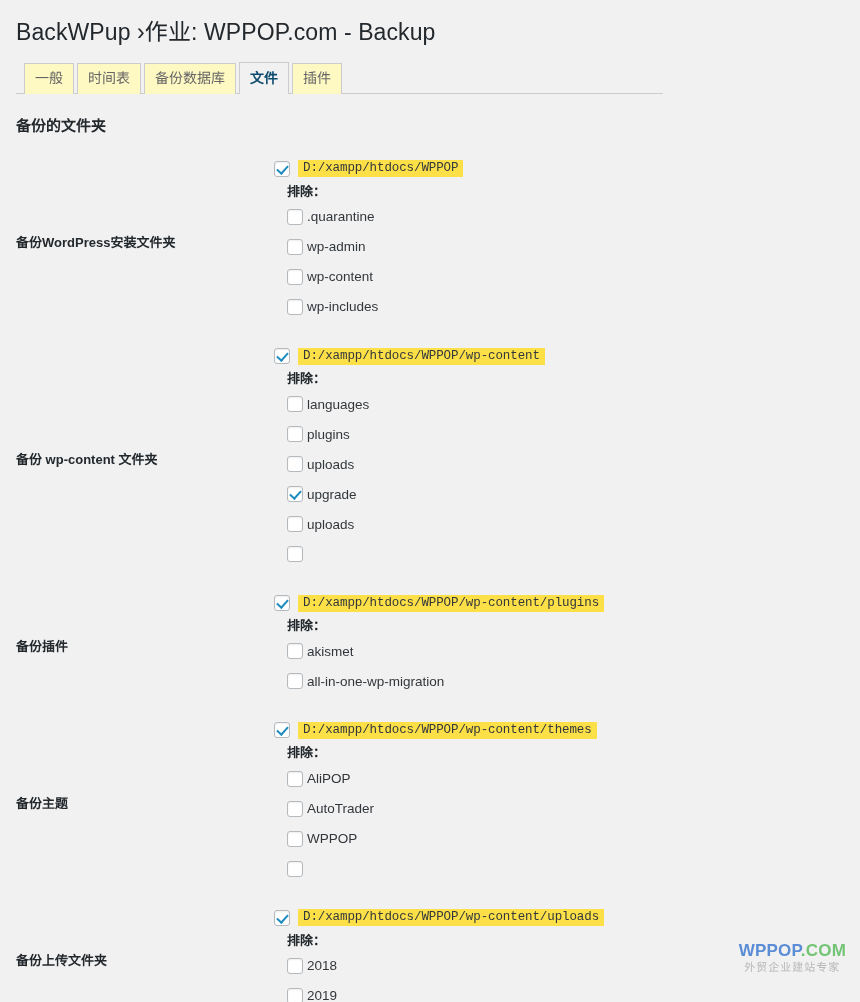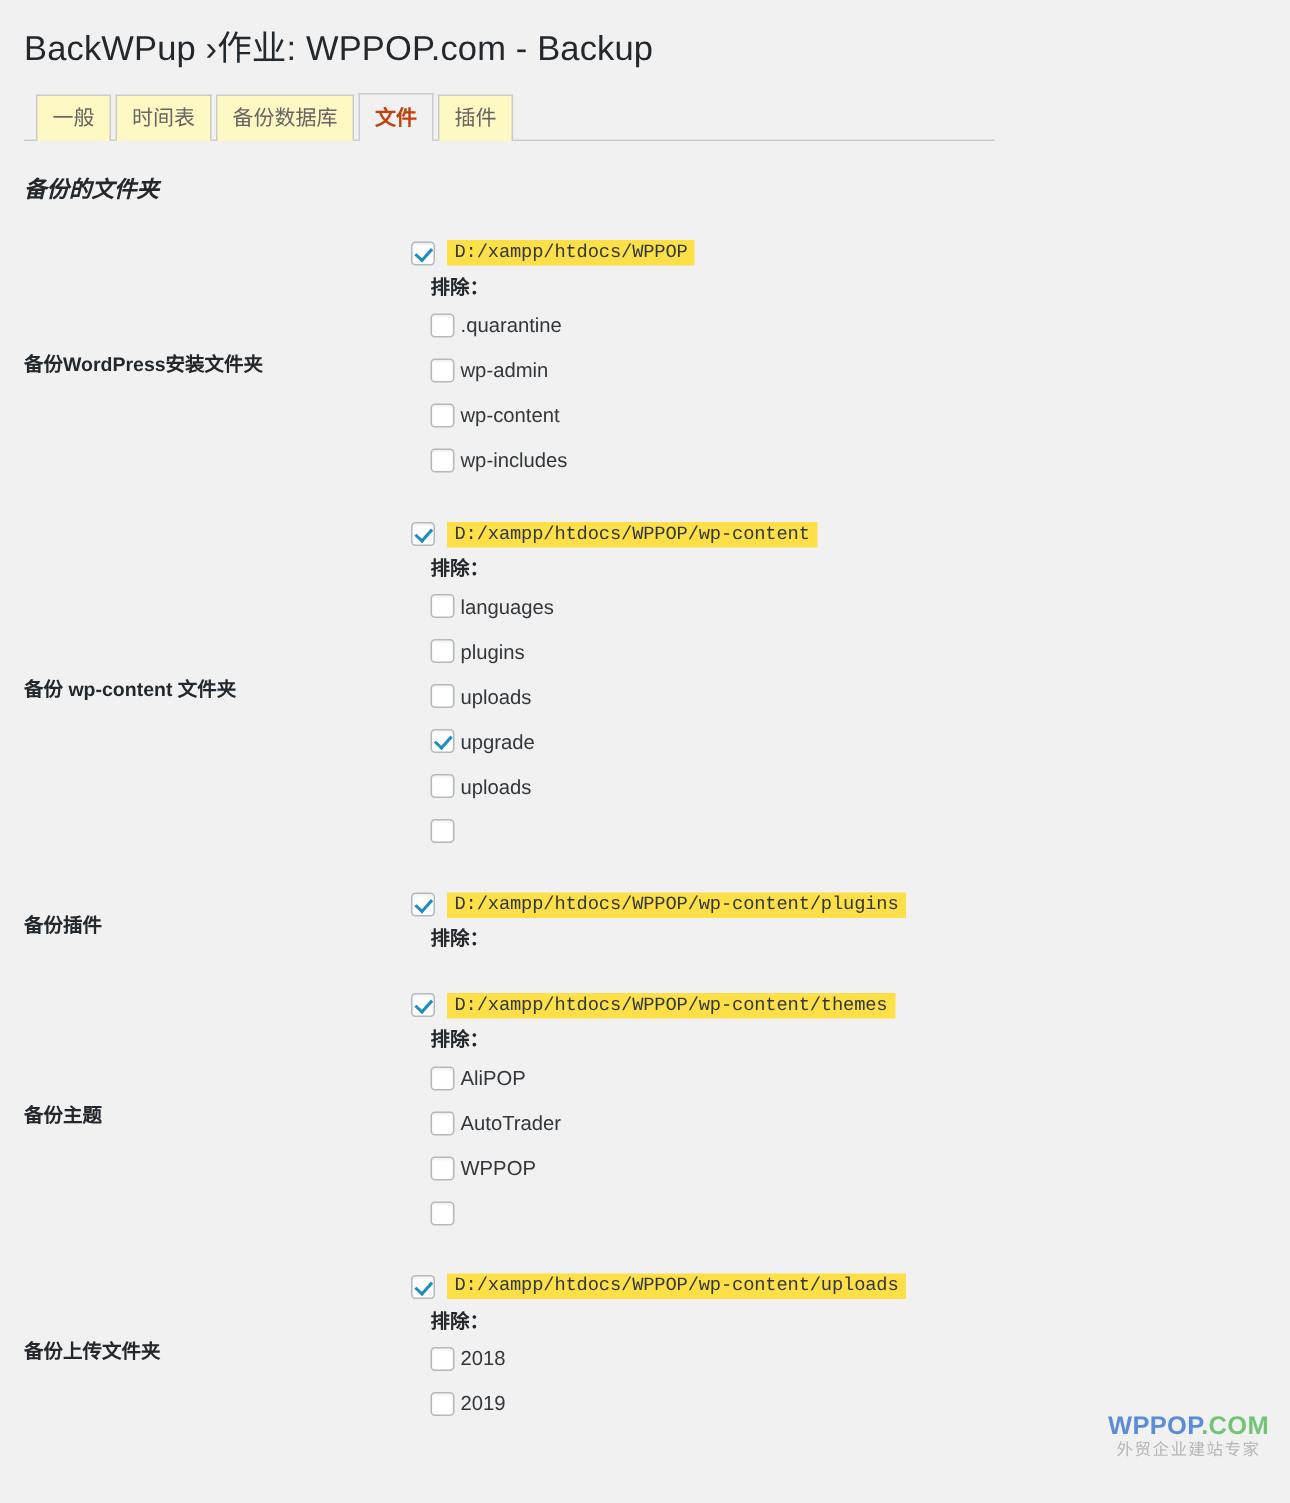--- a/index.html
+++ b/index.html
@@ -58,36 +58,35 @@
     font-size: 14px;
     color: #666;
     background: #fef9c3;
     border: 1px solid #ccc;
     border-bottom: none;
     text-decoration: none;
     z-index: 1;
   }
   .tab.active {
     background: #f1f1f1;
-    color: #c2410c;
+    color: #0c4a6e;
     font-weight: bold;
     border-color: #ccc;
     z-index: 3;
     height: 32px;
     line-height: 30px;
   }
 
   
   .section-heading {
     font-size: 15px;
     font-weight: bold;
     color: #23282d;
     margin: 0;
     padding: 20px 0 0 16px;
-    font-style: italic;
   }
 
   
   .form-table {
     margin: 0;
     padding: 0 0 0 16px;
     border-spacing: 0;
     width: 844px;
   }
   .form-row {
@@ -280,20 +279,30 @@
       </div>
     </div>
     <div class="form-row">
       <div class="row-label">备份插件</div>
       <div class="row-field">
         <div class="path-line">
           <span class="cb checked"></span>
           <span class="path-text">D:/xampp/htdocs/WPPOP/wp-content/plugins</span>
         </div>
         <div class="exclude-label">排除：</div>
+        <ul class="exclude-list">
+          <li class="exclude-item">
+            <span class="cb"></span>
+            <span class="cb-label">akismet</span>
+          </li>
+          <li class="exclude-item">
+            <span class="cb"></span>
+            <span class="cb-label">all-in-one-wp-migration</span>
+          </li>
+        </ul>
       </div>
     </div>
     <div class="form-row">
       <div class="row-label">备份主题</div>
       <div class="row-field">
         <div class="path-line">
           <span class="cb checked"></span>
           <span class="path-text">D:/xampp/htdocs/WPPOP/wp-content/themes</span>
         </div>
         <div class="exclude-label">排除：</div>

